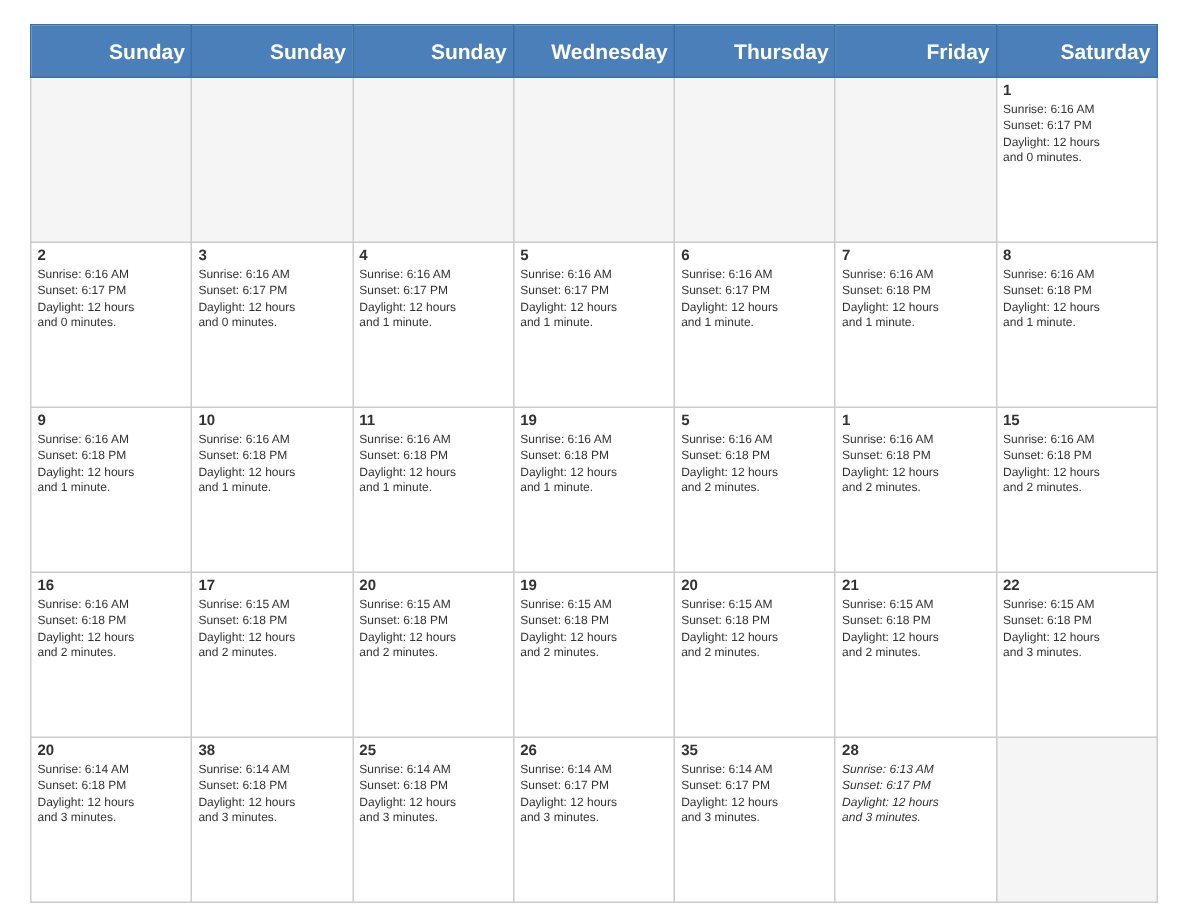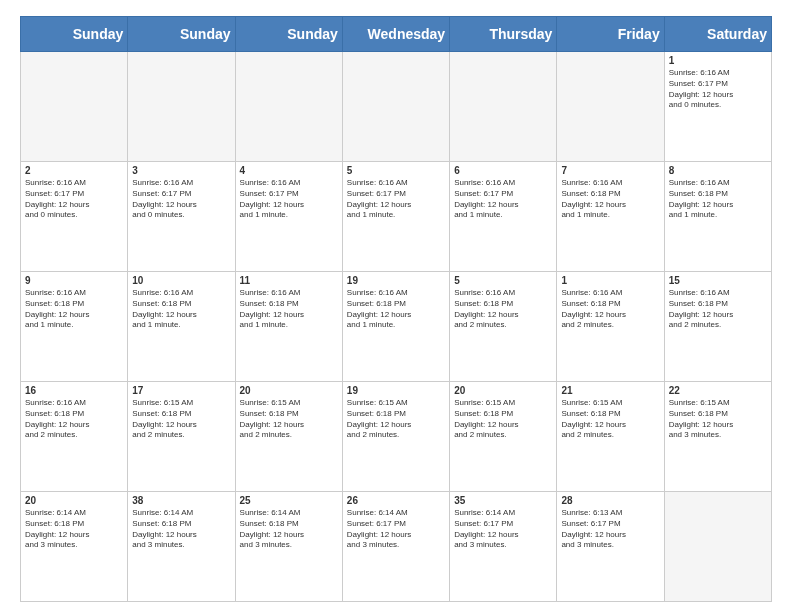--- a/index.html
+++ b/index.html
@@ -311,21 +311,21 @@
           </td>
           <td>
             <span class="day-num">35</span>
             <div class="day-info" style="white-space: pre-line;">Sunrise: 6:14 AM
 Sunset: 6:17 PM
 Daylight: 12 hours
 and 3 minutes.</div>
           </td>
           <td>
             <span class="day-num">28</span>
-            <div class="day-info" style="white-space: pre-line;">Sunrise: 6:13 AM
+            <div class="day-info" style="white-space: pre-line; font-style: italic;">Sunrise: 6:13 AM
 Sunset: 6:17 PM
 Daylight: 12 hours
 and 3 minutes.</div>
           </td>
           <td class="empty"></td>
         </tr>
       </tbody>
   </table>
 </div>
 

